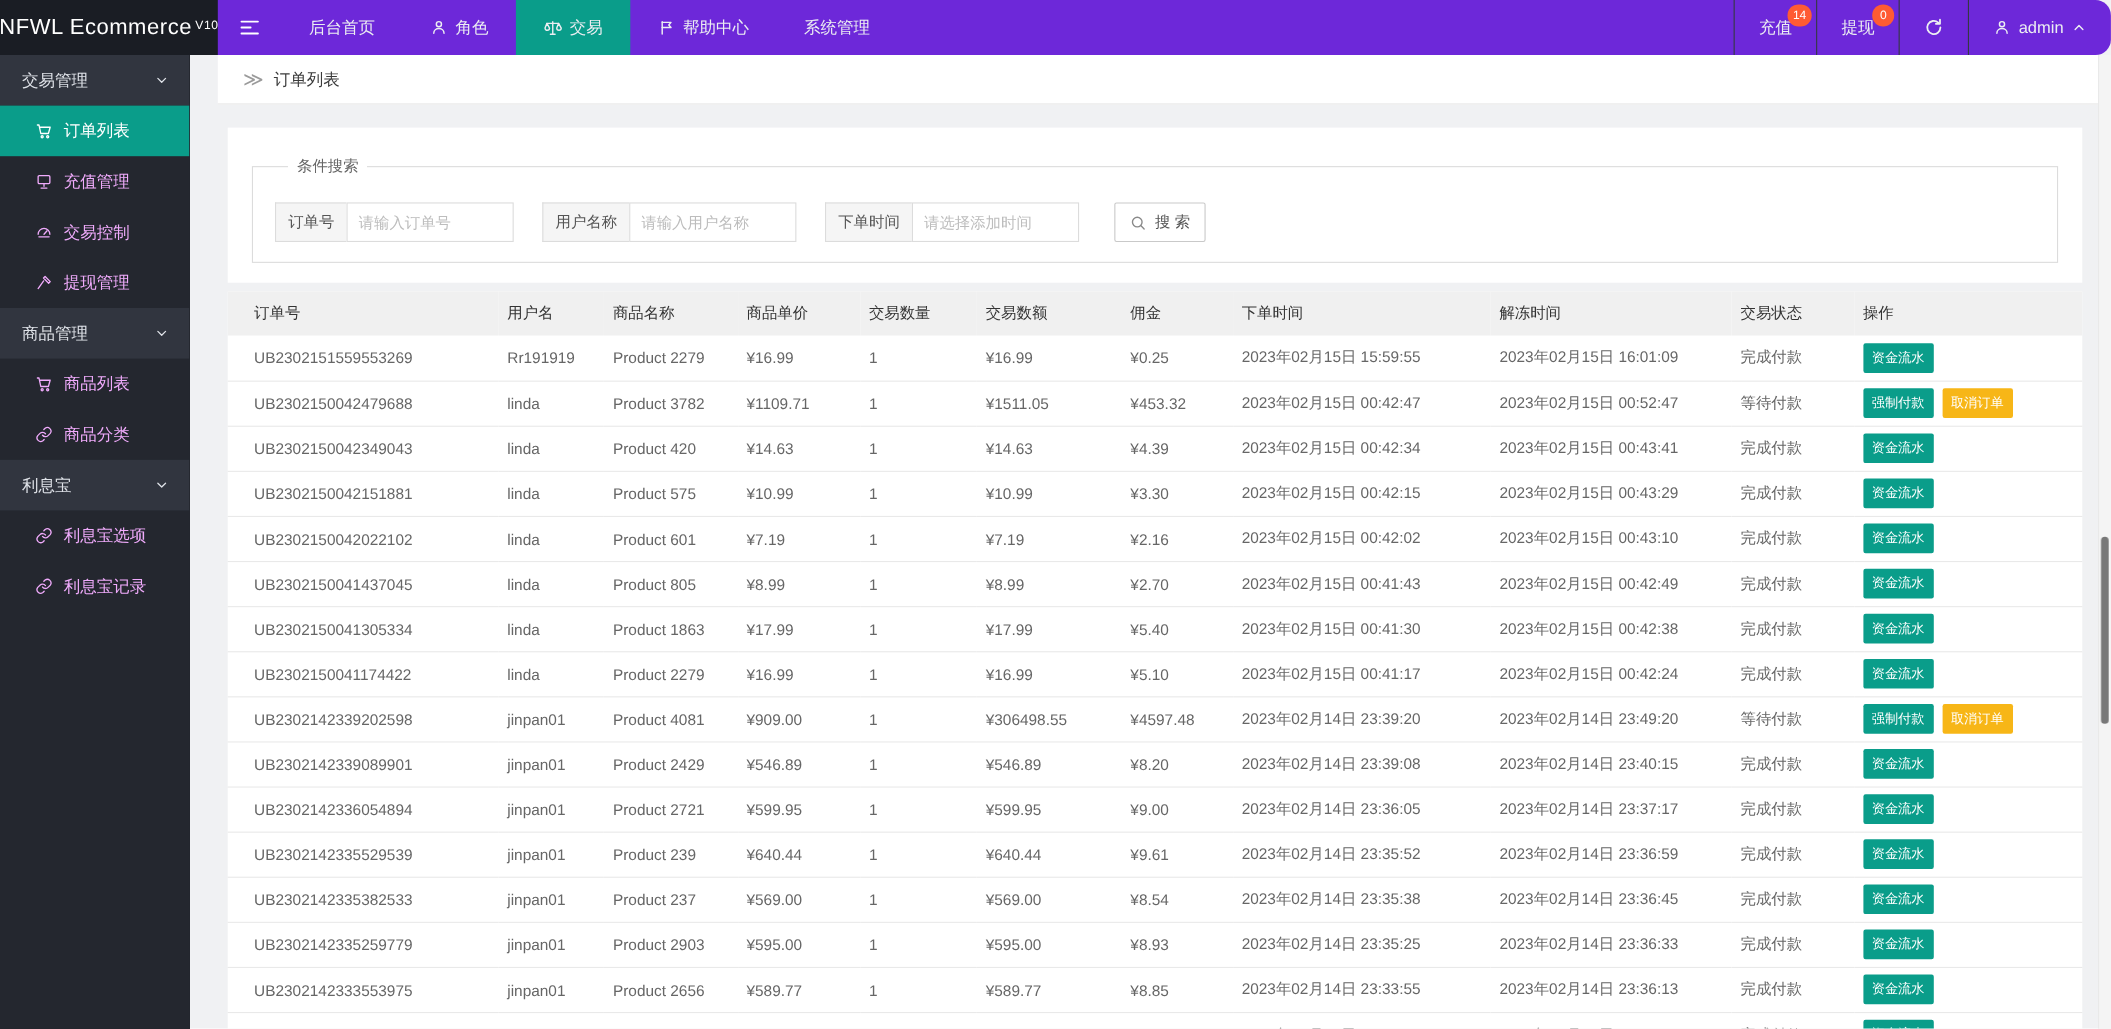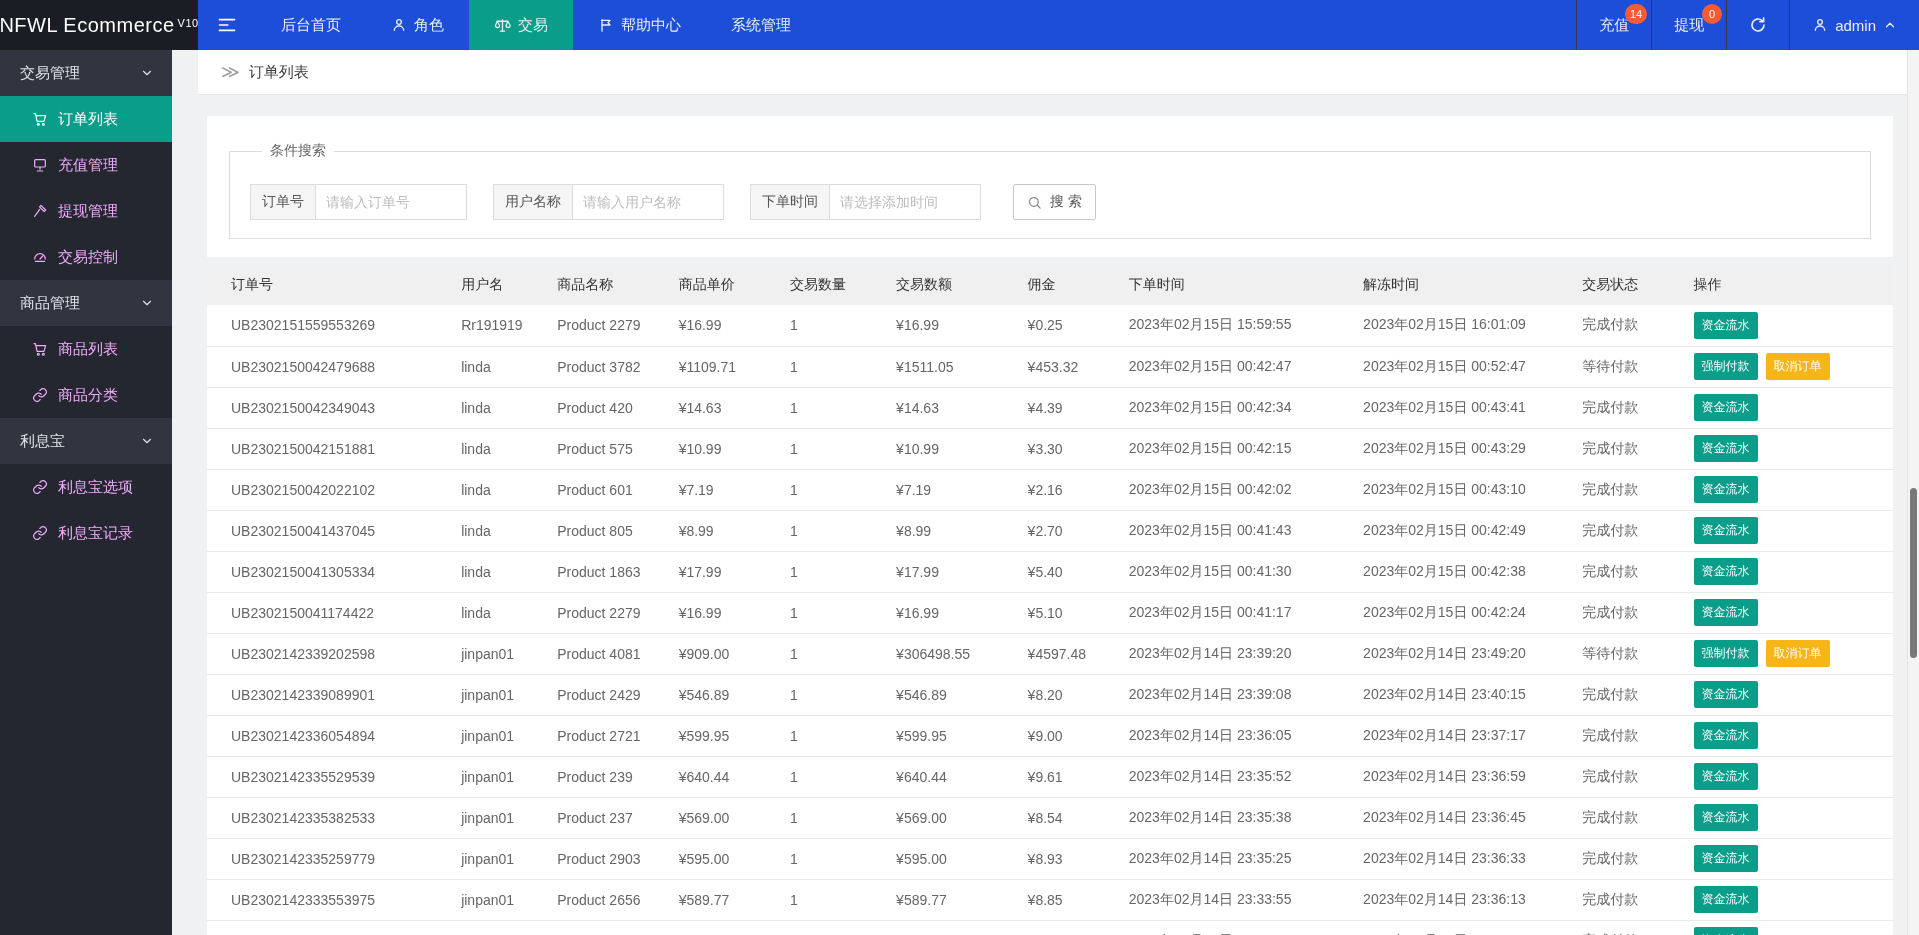--- a/index.html
+++ b/index.html
@@ -1,21 +1,21 @@
 <!DOCTYPE html>
 <html><head>
 <meta charset="utf-8">
 <style>
   * { box-sizing: border-box; margin: 0; padding: 0; }
   html,body { width:1919px; height:935px; overflow:hidden; }
   body { font-family:"Liberation Sans","DejaVu Sans",sans-serif; background:#f0f1f3; color:#333; }
   svg { display:block; }
 
   
-  .navbar { position:fixed; top:0; left:0; width:1919px; height:50px; background:#1d4ed8; display:flex; align-items:stretch; z-index:20; }
+  .navbar { position:fixed; top:0; left:0; width:1919px; height:50px; background:#6d28d9; display:flex; align-items:stretch; z-index:20;border-radius:14px; }
   .logo { width:198px; background:#1a1d24; color:#fff; display:flex; align-items:center; justify-content:center; font-size:20px; letter-spacing:.5px; white-space:nowrap; }
   .logo sup { font-size:11px; margin-left:3px; transform:translateY(-2px); }
   .burger { width:58px; display:flex; align-items:center; justify-content:center; color:#fff; cursor:pointer; }
   .nav-item { position:relative; display:flex; align-items:center; gap:7px; padding:0 25px; color:#eceef2; font-size:15px; cursor:pointer; white-space:nowrap;text-align:right; }
   .nav-item.active { background:#0a9d8a; }
   .nav-right { margin-left:auto; display:flex; align-items:stretch; }
   .nav-right .nav-item { border-left:1px solid #343842; padding:0 22px; }
   .nav-badge { position:absolute; top:4px; right:4px; min-width:20px; height:20px; padding:0 5px; border-radius:10px; background:#ff5b33; color:#fff; font-size:11px; display:flex; align-items:center; justify-content:center; }
 
   
@@ -172,35 +172,35 @@
           <rect x="4" y="4" width="16" height="11" rx="1.5"></rect>
           <path d="M12 15v3.5"></path>
           <path d="M8 21h8"></path>
         </svg>
       </span>
     <span>充值管理</span>
   </div>
   <div class="side-item">
     <span class="ico">
         <svg width="16" height="16" viewBox="0 0 24 24" fill="none" stroke="currentColor" stroke-width="1.8" stroke-linecap="round" stroke-linejoin="round">
-          <path d="M13.5 3.5l7 7-2.2 2.2-7-7z"></path>
-          <path d="M11.5 9.5L4 20"></path>
-        </svg>
-      </span>
-    <span>提现管理</span>
-  </div>
-  <div class="side-item">
-    <span class="ico">
-        <svg width="16" height="16" viewBox="0 0 24 24" fill="none" stroke="currentColor" stroke-width="1.8" stroke-linecap="round" stroke-linejoin="round">
           <path d="M4 15a8 8 0 1 1 16 0"></path>
           <path d="M12 15l4.2-4.8"></path>
           <path d="M5 18.5h14"></path>
         </svg>
       </span>
     <span>交易控制</span>
+  </div>
+  <div class="side-item">
+    <span class="ico">
+        <svg width="16" height="16" viewBox="0 0 24 24" fill="none" stroke="currentColor" stroke-width="1.8" stroke-linecap="round" stroke-linejoin="round">
+          <path d="M13.5 3.5l7 7-2.2 2.2-7-7z"></path>
+          <path d="M11.5 9.5L4 20"></path>
+        </svg>
+      </span>
+    <span>提现管理</span>
   </div>
   <div class="side-group">
     <span>商品管理</span>
     <span class="ico">
         <svg width="14" height="14" viewBox="0 0 24 24" fill="none" stroke="currentColor" stroke-width="2" stroke-linecap="round" stroke-linejoin="round">
           <polyline points="6 9 12 15 18 9"></polyline>
         </svg>
       </span>
   </div>
   <div class="side-item">

